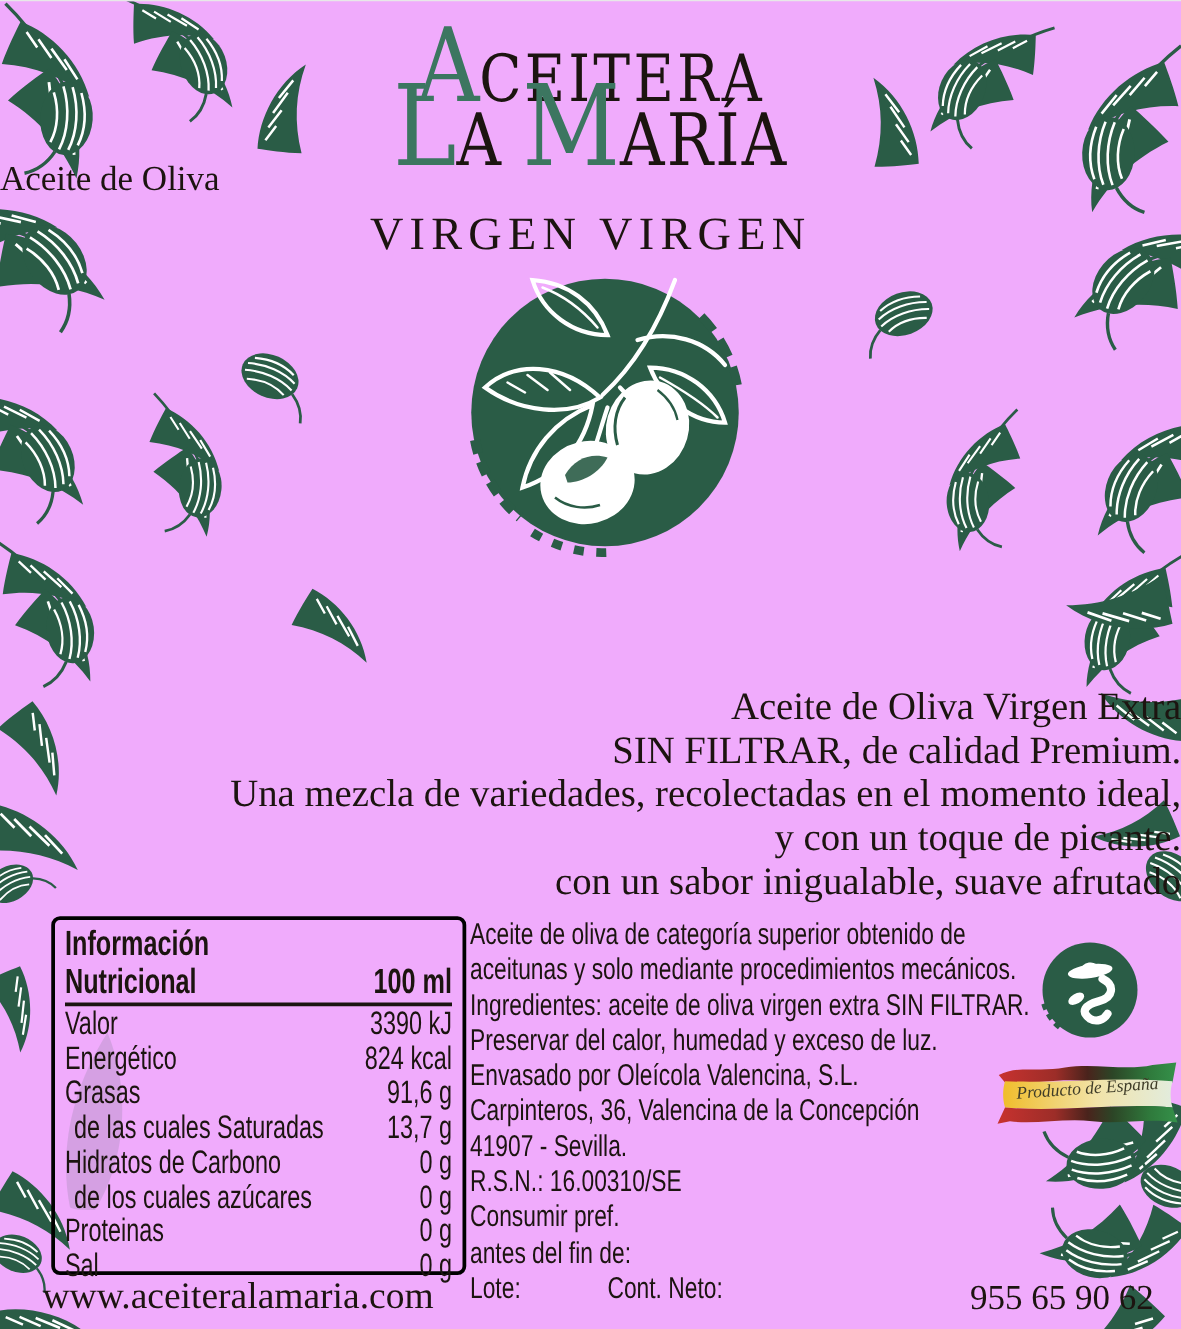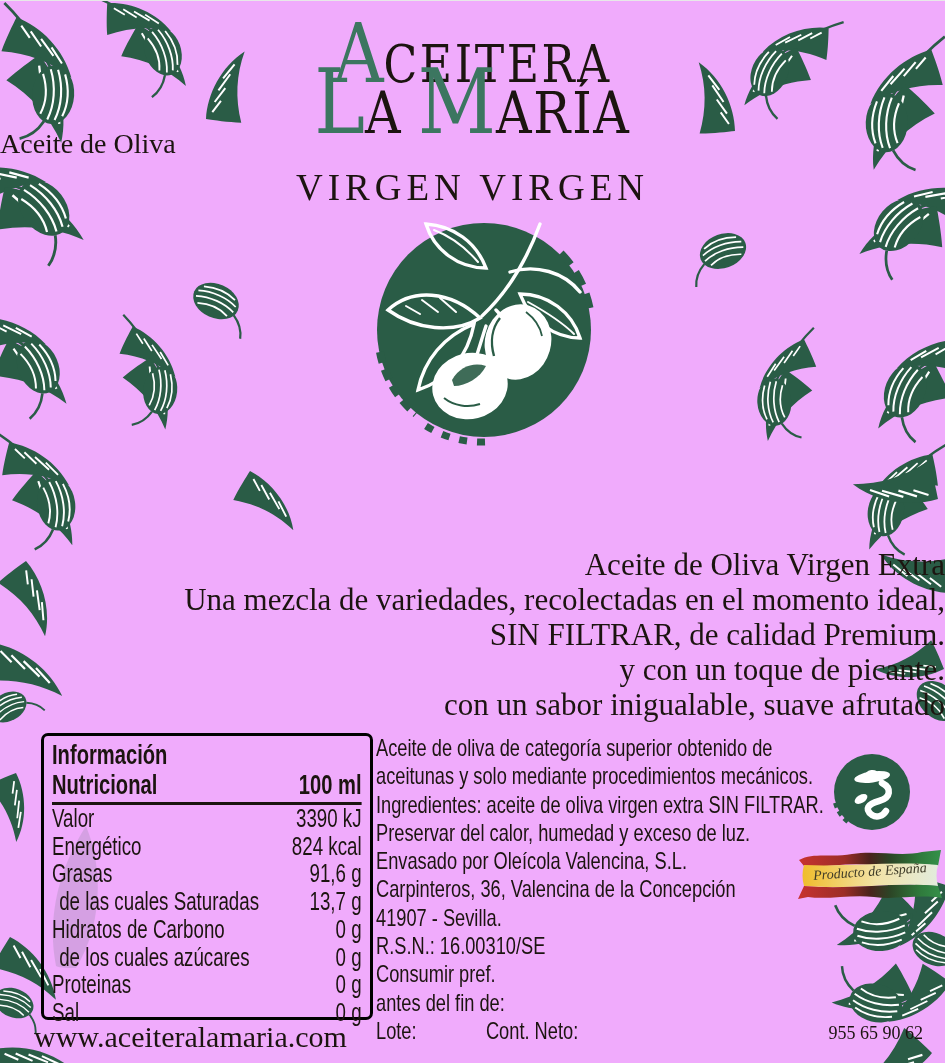--- a/index.html
+++ b/index.html
@@ -55,21 +55,21 @@
   .s-logo{left:831px;top:750px;width:82px;height:82px;}
   .spain-banner{left:796px;top:847px;width:147px;height:53px;}
   .banner-text{
     position:absolute;left:9px;top:16px;width:130px;text-align:center;
     font-family:"Liberation Serif", serif;font-style:italic;font-size:14px;
     color:#3f3c28;transform:rotate(-4deg);white-space:nowrap;
   }
 
   
   .website{left:34px;top:1019px;font-size:30px;line-height:1.1;}
-  .phone{right:22px;top:1023px;font-size:18px;line-height:1.1;}
+  .phone{right:22px;top:1023px;font-size:28px;line-height:1.1;}
 </style>
 </head>
 <body>
 
 <div class="label">
 
   <svg class="deco" viewBox="0 0 945 1063" aria-hidden="true">
     <defs>
       <g id="lf">
         <path d="M0 0 C10 -26 34 -50 64 -58 C47 -36 38 -12 36 16 C22 11 8 4 0 0 Z" fill="#2a5c46"></path>
@@ -166,22 +166,22 @@
       <path d="M132 104 C124 114 122 128 126 142" stroke="#2a5c46" stroke-width="2.4" fill="none"></path>
       <path d="M158 98 C166 104 172 112 174 122" stroke="#2a5c46" stroke-width="1.8" fill="none"></path>
       <ellipse cx="102" cy="172" rx="38" ry="33" fill="#ffffff" transform="rotate(-14 102 172)"></ellipse>
       <path d="M84 166 C92 152 106 148 118 152 C112 164 98 172 86 172 Z" fill="#2a5c46" opacity="0.9"></path>
       <path d="M76 184 C86 192 100 194 112 190" stroke="#2a5c46" stroke-width="2" fill="none"></path>
     </svg>
   </div>
 
   <div class="z description">
     <div>Aceite de Oliva Virgen Extra</div>
+    <div>SIN FILTRAR, de calidad Premium.</div>
     <div>Una mezcla de variedades, recolectadas en el momento ideal,</div>
-    <div>SIN FILTRAR, de calidad Premium.</div>
     <div>y con un toque de picante.</div>
     <div>con un sabor inigualable, suave afrutado</div>
   </div>
 
   <section class="z nutrition">
     <svg class="nut-water" width="70" height="160" viewBox="0 0 70 160" aria-hidden="true">
       <path d="M10 150 C2 110 8 60 40 10 C58 54 56 110 30 152 C22 152 14 152 10 150 Z" fill="#2a5c46"></path>
     </svg>
     <div class="nut-inner">
       <div class="nut-title1">Información</div>

